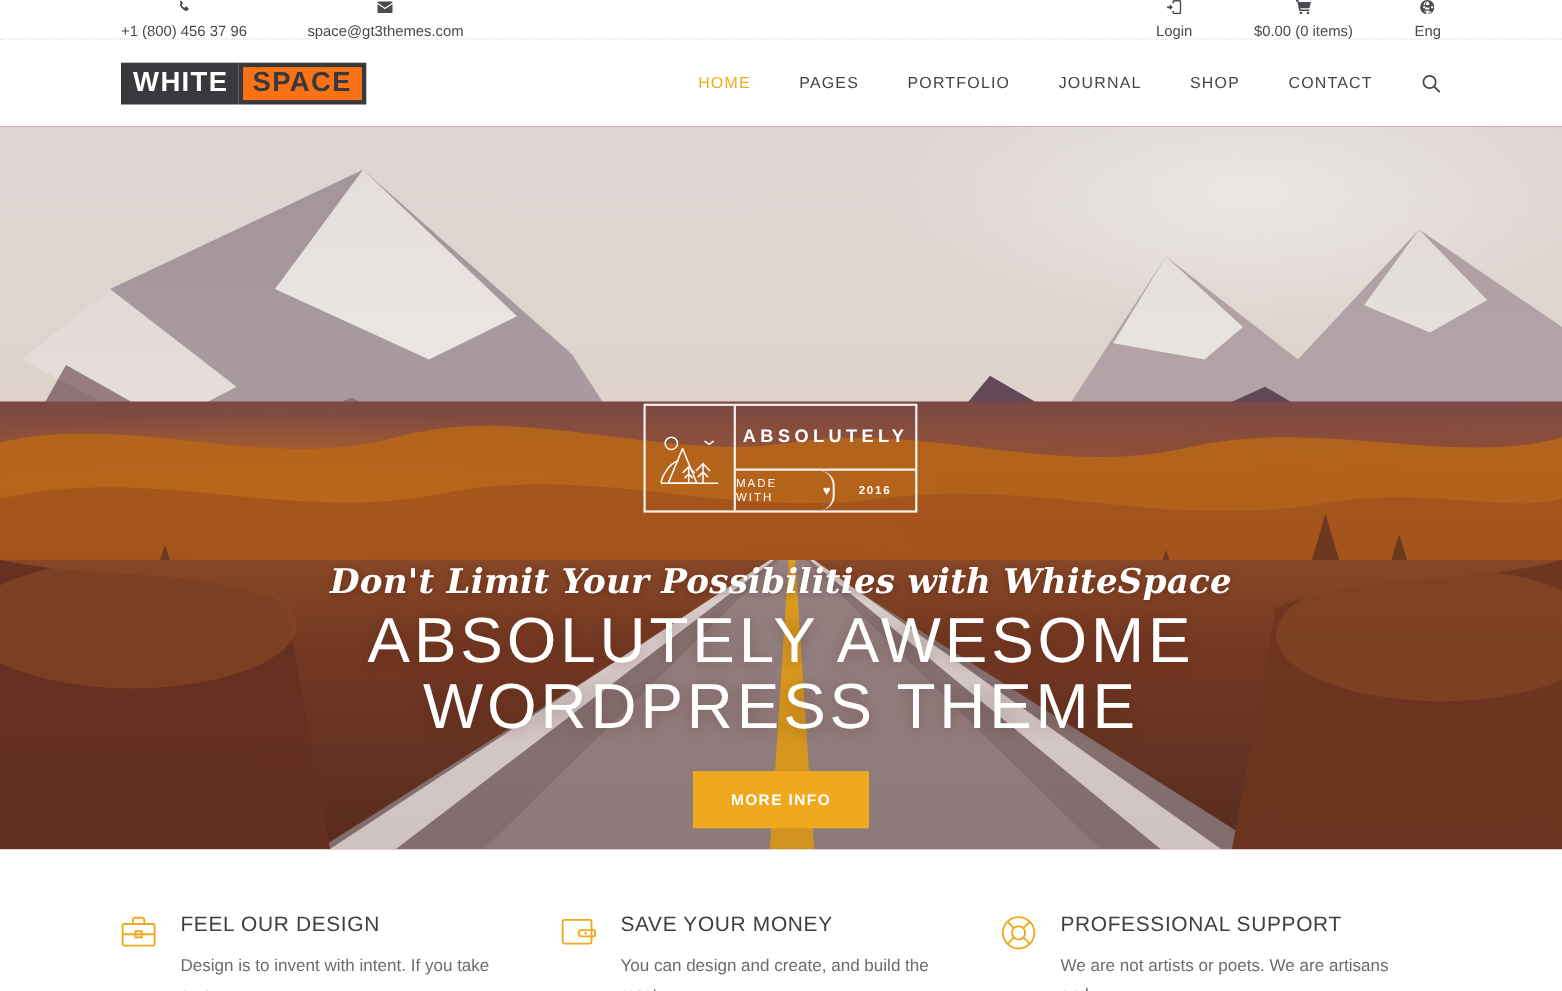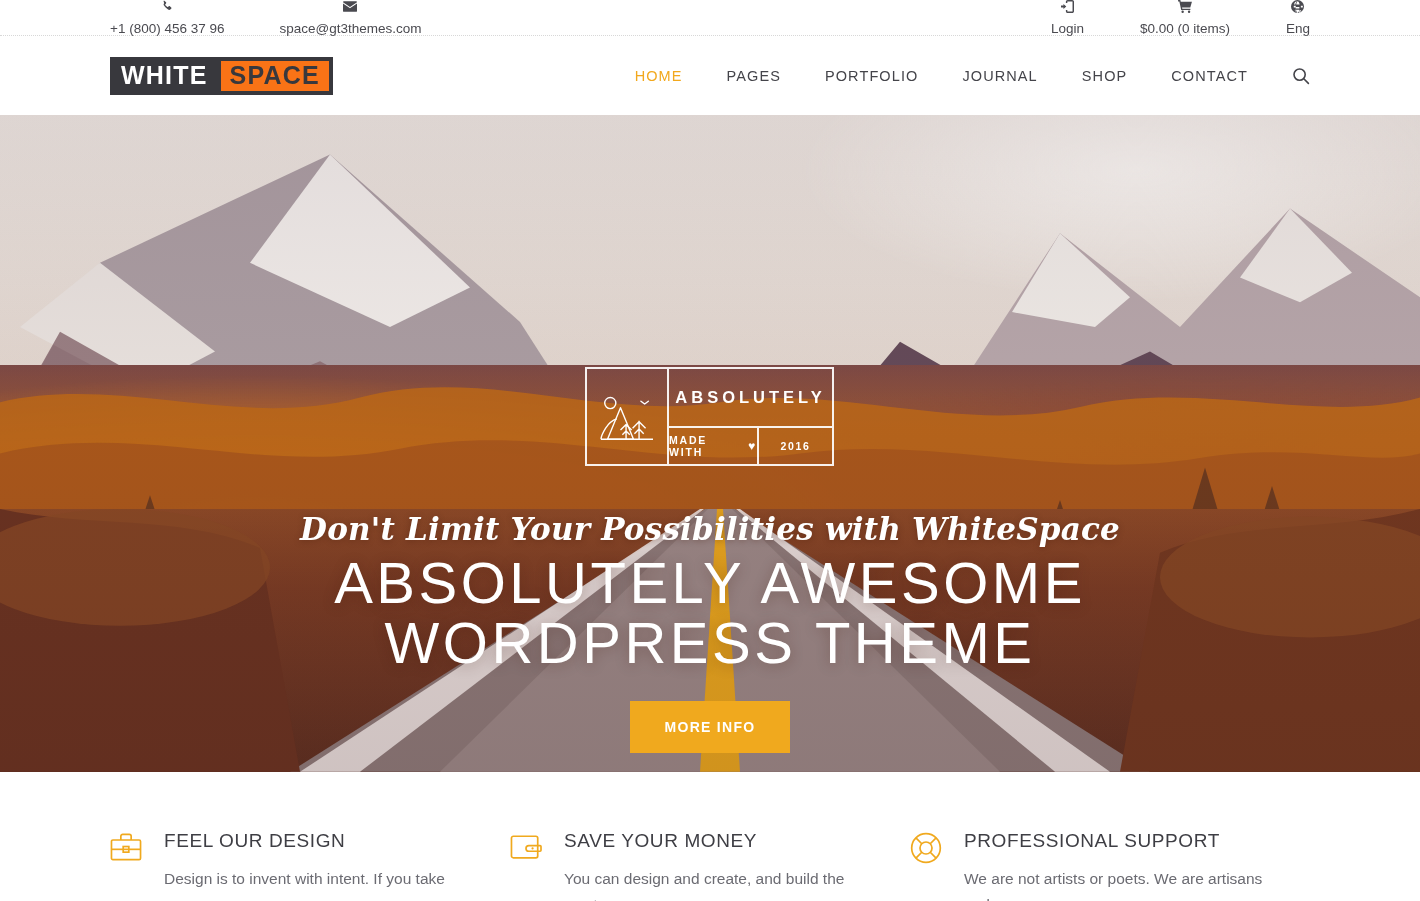--- a/index.html
+++ b/index.html
@@ -121,21 +121,21 @@
   .badge-right{ flex:1; display:flex; flex-direction:column; }
   .badge-name{
     flex:1; display:flex; align-items:center; justify-content:center;
     border-bottom:2px solid rgba(255,255,255,.92);
     color:#fff; font-size:16.5px; font-weight:600; letter-spacing:4px;
   }
   .badge-bot{ height:36px; display:flex; }
   .badge-made{
     flex:1; display:flex; align-items:center; justify-content:center; gap:6px;
     border-right:2px solid rgba(255,255,255,.92);
-    color:#fff; font-size:10.5px; font-weight:700; letter-spacing:1.8px;
+    color:#fff; font-size:10.5px; font-weight:400; letter-spacing:1.8px;border-radius:14px;
   }
   .badge-year{
     width:73px; display:flex; align-items:center; justify-content:center;
     color:#fff; font-size:10.5px; font-weight:700; letter-spacing:1.6px;
   }
 
   
   .hero-copy{
     position:absolute; left:0; right:0; top:396px;
     text-align:center; color:#fff;

